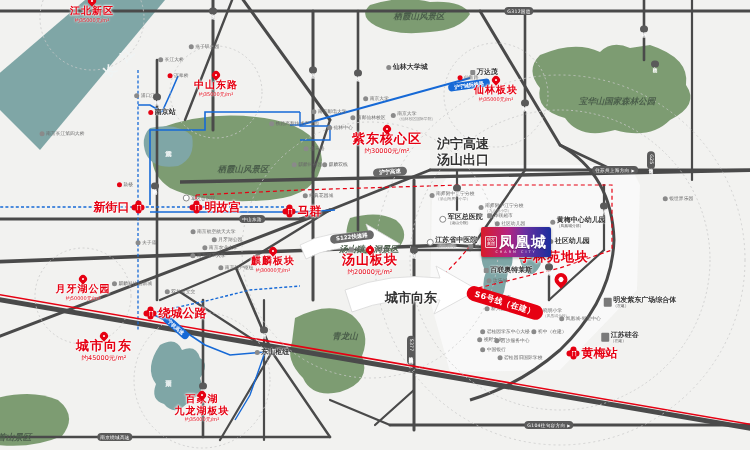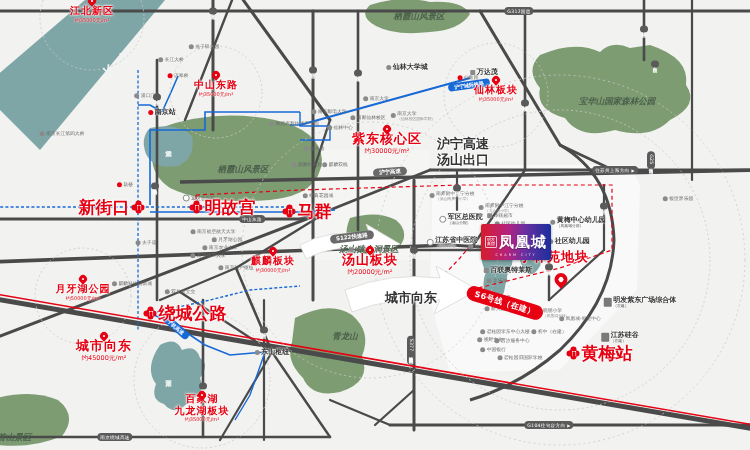--- a/index.html
+++ b/index.html
@@ -21,21 +21,21 @@
   .dk.big{font-size:13px;}
   .green-lbl{color:#4b5f4b;font-size:8.5px;font-weight:bold;font-style:italic;}
   .waterword{color:#f0f4f4;font-size:13px;font-weight:bold;letter-spacing:3px;}
 
   
   .mstation{position:absolute;transform:translate(-50%,-50%);}
   .mflower{width:13px;height:13px;position:relative;}
   .mflower .pet{position:absolute;width:6px;height:6px;background:#e60012;border-radius:50%;}
   .mflower .ctr{position:absolute;left:3px;top:3px;width:7px;height:7px;background:#e60012;border-radius:2px;}
   .mflower .inner{position:absolute;left:4.6px;top:4.2px;width:3.6px;height:4.4px;border:1px solid #fff;border-bottom:none;border-radius:2px 2px 0 0;}
-  .mname{position:absolute;left:15px;top:50%;transform:translateY(-50%);color:#e60012;font-size:17px;font-weight:bold;white-space:nowrap;text-shadow:0 0 2px #fff,0 0 2px #fff,0 0 3px #fff;}
+  .mname{position:absolute;left:15px;top:50%;transform:translateY(-50%);color:#e60012;font-size:12px;font-weight:bold;white-space:nowrap;text-shadow:0 0 2px #fff,0 0 2px #fff,0 0 3px #fff;}
   .mname.left{left:auto;right:15px;}
 
   
   .pin{position:absolute;transform:translate(-50%,-100%);}
   .pinbody{width:8px;height:8px;background:#e60012;border-radius:50% 50% 50% 0;transform:rotate(-45deg);}
   .pinbody:after{content:"";position:absolute;left:2.6px;top:2.6px;width:2.8px;height:2.8px;background:#fff;border-radius:50%;}
   .pin.big .pinbody{width:13px;height:13px;}
   .pin.big .pinbody:after{left:4.2px;top:4.2px;width:4.6px;height:4.6px;}
 
   
@@ -53,21 +53,21 @@
   .chip.arrow:after{content:"\25B6";font-size:4px;margin-left:2px;}
 
   
   .roadname{position:absolute;transform-origin:center;white-space:nowrap;
             color:#fff;font-size:6px;font-weight:bold;background:#4a4a4a;padding:1px 6px;border-radius:7px;}
   .roadname.red{background:#e60012;font-size:8px;padding:2px 8px;border-radius:9px;letter-spacing:.5px;}
   .roadname.blue{background:#1669d6;font-size:5px;}
   .roadname.grey2{background:#6a6a6a;font-size:5.5px;}
 
   
-  #logo{position:absolute;transform:translate(-50%,-50%);width:70px;height:36px;
+  #logo{position:absolute;transform:translate(-50%,-50%);width:70px;height:30px;
         background:linear-gradient(90deg,#d81b2a 0%,#b5227f 38%,#6b2fa0 62%,#1b2f9e 100%);
         border-radius:2px;display:flex;align-items:center;justify-content:center;
         box-shadow:0 1px 3px rgba(0,0,0,.35);}
   #logo .lg-in{display:flex;align-items:center;gap:2px;}
   #logo .lg-badge{color:#fff;font-size:4px;line-height:1.05;text-align:center;border:.5px solid rgba(255,255,255,.75);padding:1px;border-radius:1px;}
   #logo .lg-main{color:#fff;font-size:15px;font-weight:bold;letter-spacing:1px;text-shadow:0 1px 1px rgba(0,0,0,.3);}
   #logo .lg-sub{position:absolute;bottom:3px;left:0;right:0;text-align:center;color:#fff;font-size:3.4px;letter-spacing:2px;opacity:.85;}
 </style>
 </head>
 <body>

